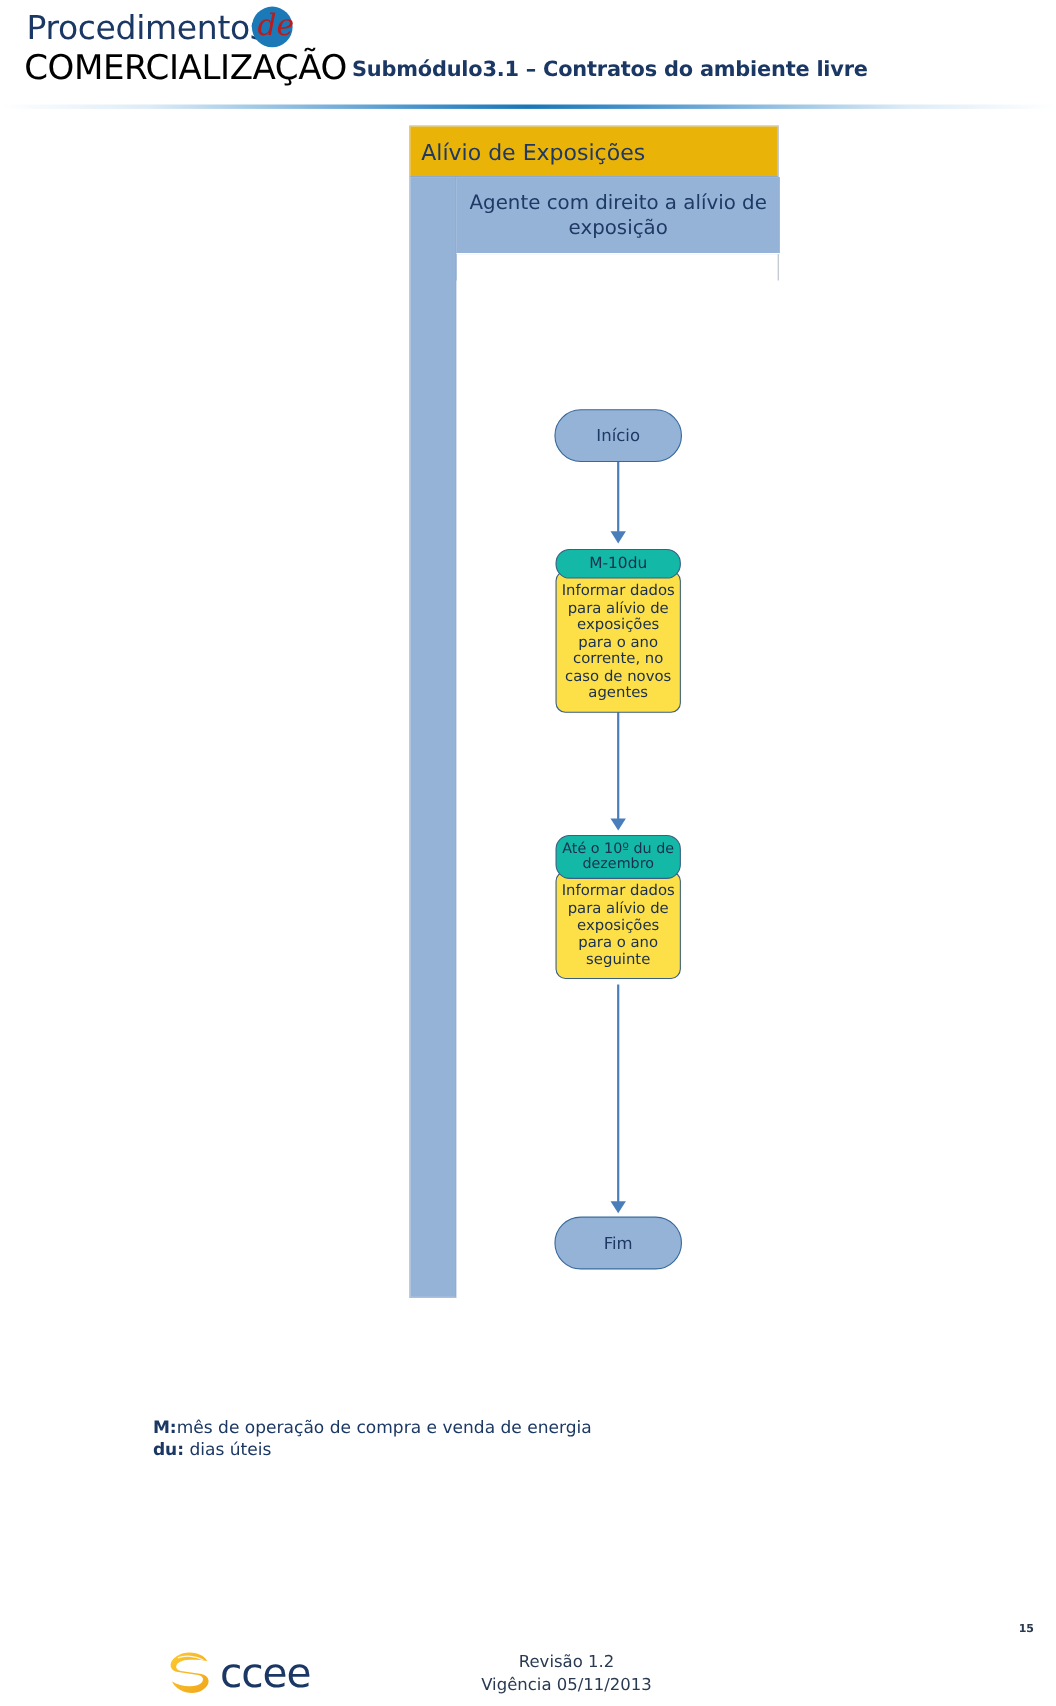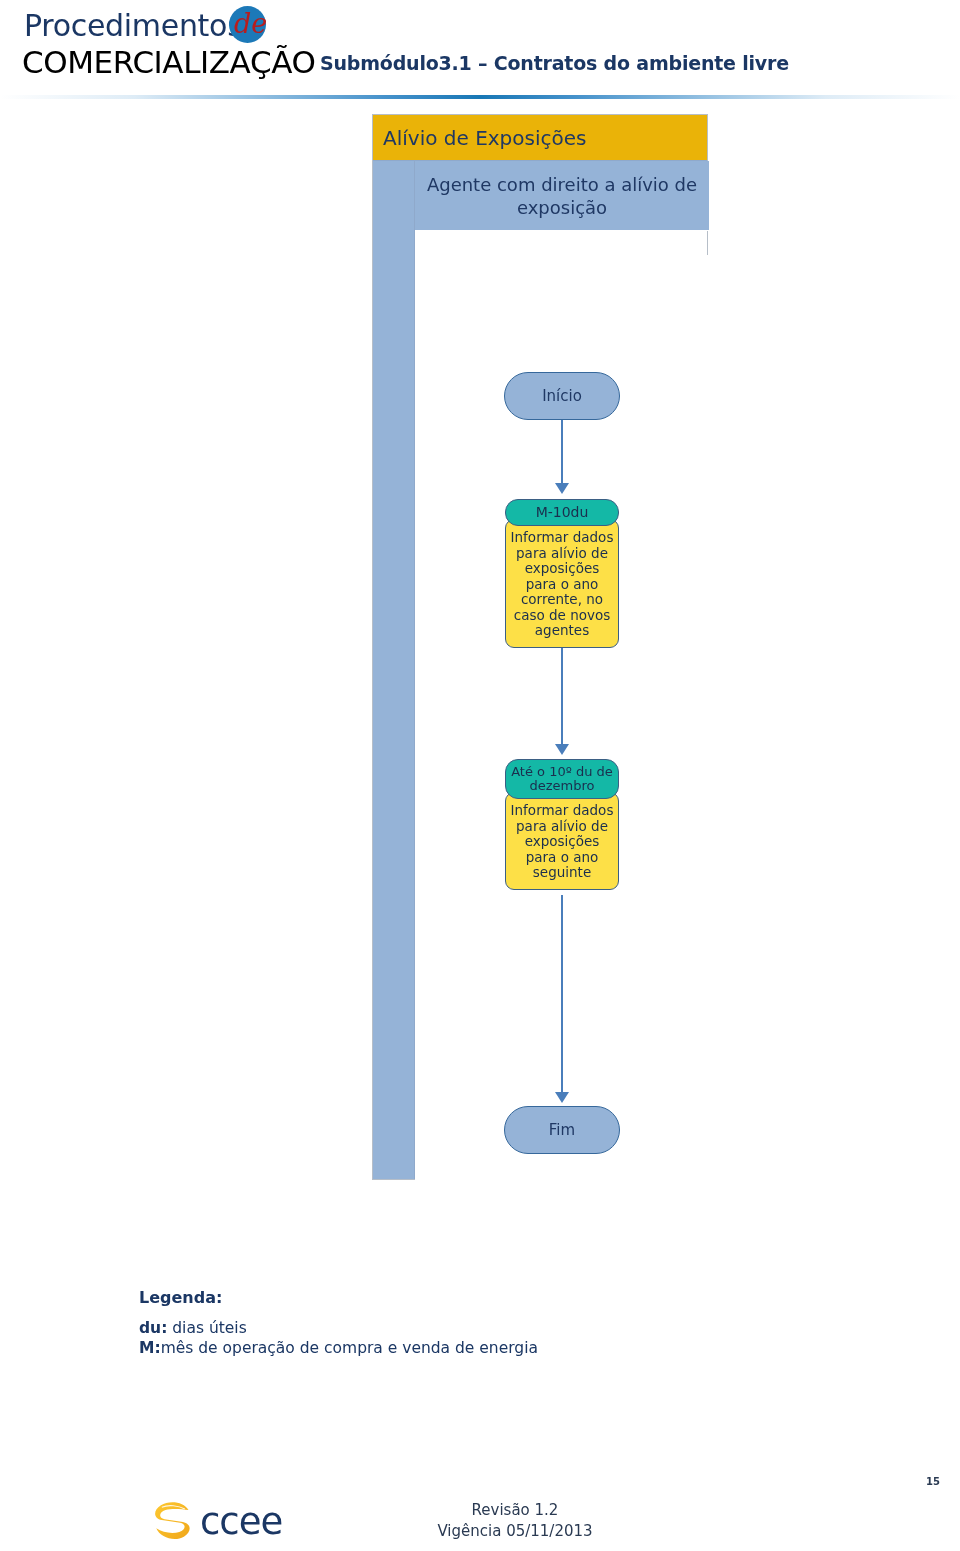--- a/index.html
+++ b/index.html
@@ -346,26 +346,25 @@
       <div class="conn" style="left:146px; top:640px; height:201px;"></div>
       <div class="arrowhead" style="left:140px; top:837px;"></div>
 
       <div class="node terminator" style="left:89px; top:851px;">Fim</div>
 
     </div>
   </div>
 </div>
 
 <div class="legend">
-  <div class="legend-title">Legenda:</div>
+  <div class="legend-line">
+    <b>M:</b><span>mês de operação de compra e venda de energia</span>
+  </div>
   <div class="legend-line">
     <b>du:</b><span> dias úteis</span>
-  </div>
-  <div class="legend-line">
-    <b>M:</b><span>mês de operação de compra e venda de energia</span>
   </div>
 </div>
 
 <div class="page-number">15</div>
 
 <div class="footer-logo">
   <svg class="ccee-mark" viewBox="0 0 100 100">
     <defs>
       <linearGradient id="gold" x1="0" y1="0" x2="1" y2="1">
         <stop offset="0%" stop-color="#FDC830"></stop>

